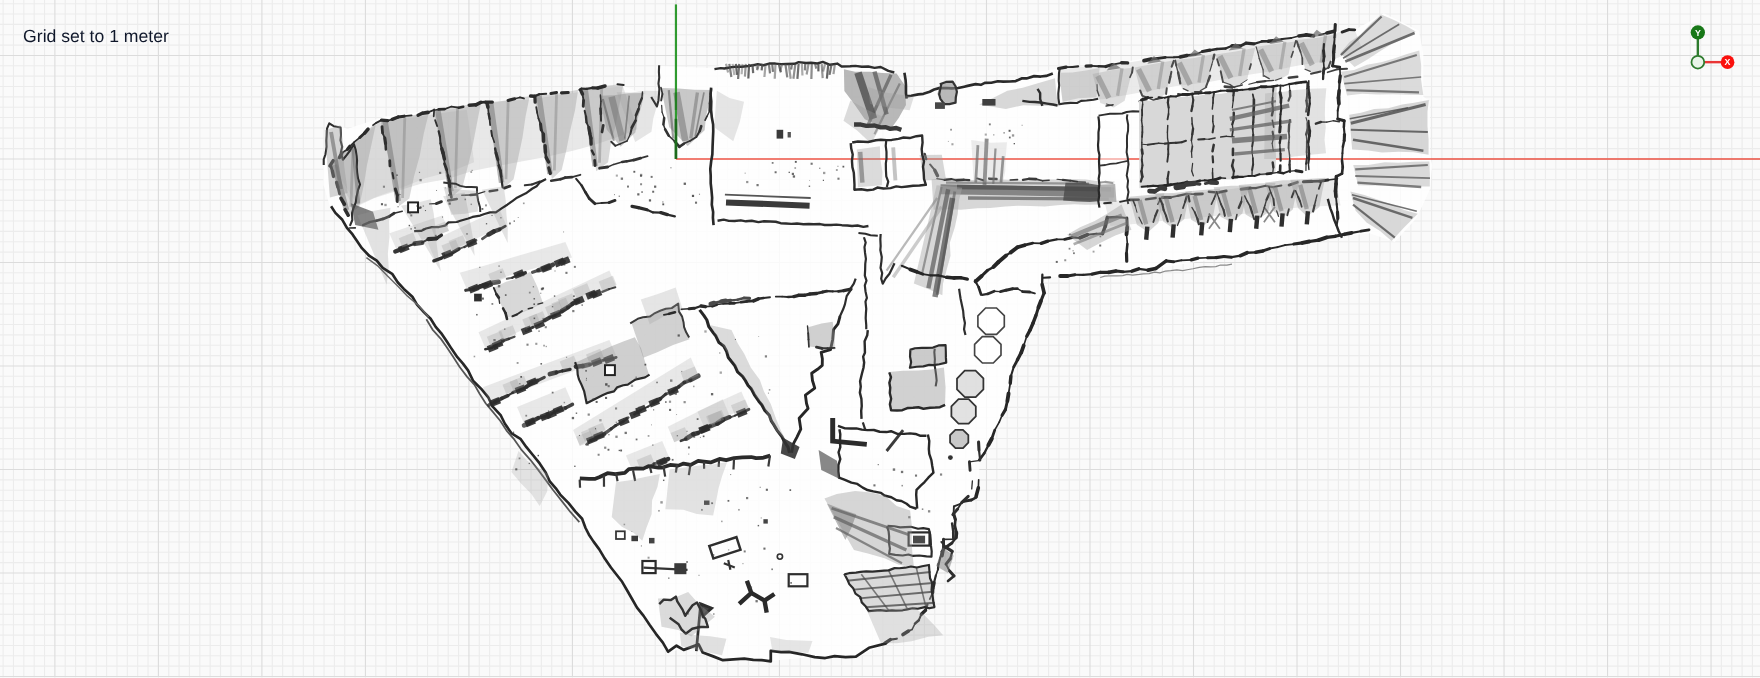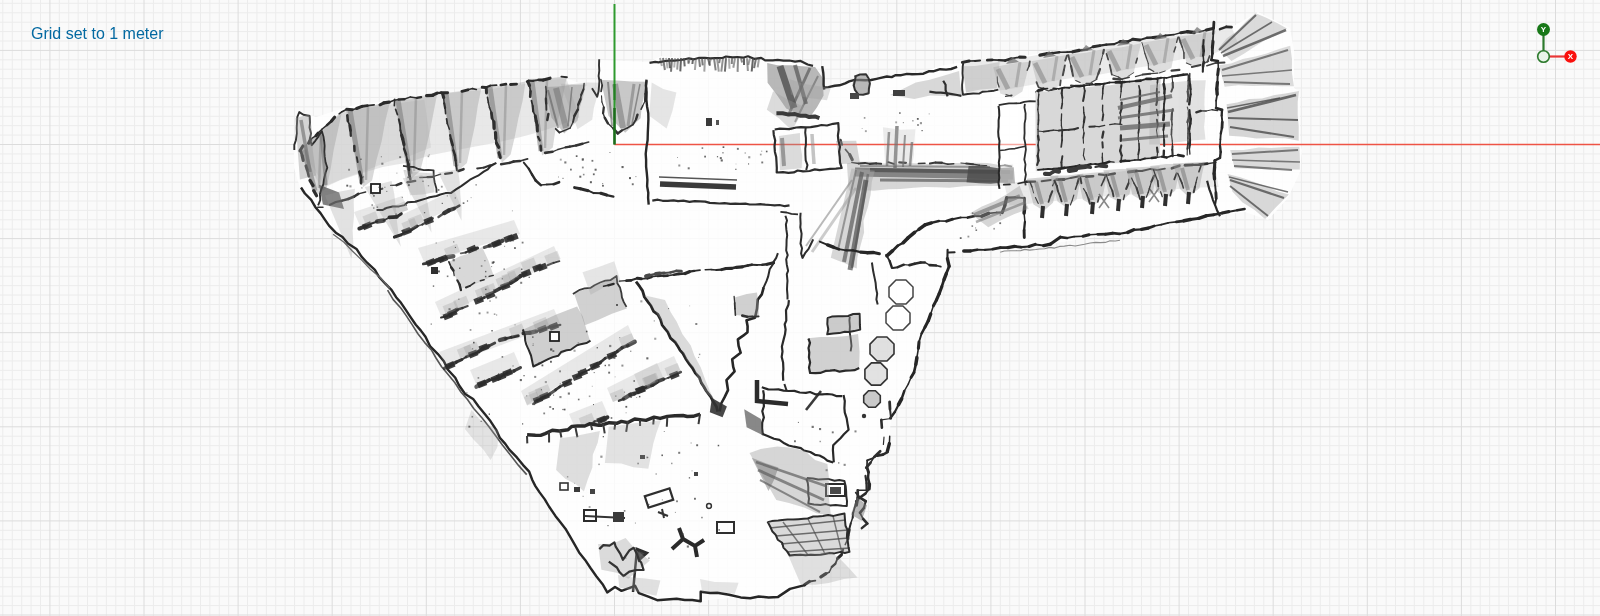--- a/index.html
+++ b/index.html
@@ -1,14 +1,14 @@
 <!DOCTYPE html>
 <html><head><meta charset="utf-8"><style>
 html,body{margin:0;padding:0;width:1600px;height:616px;overflow:hidden;background:#fafafa;}
-.label{position:absolute;left:21px;top:25px;font-family:"Liberation Sans",sans-serif;font-size:16px;color:#0369a1;margin-left:10px;}
+.label{position:absolute;left:21px;top:25px;font-family:"Liberation Sans",sans-serif;font-size:16px;color:#0f172a;}
 </style></head>
 <body>
 <svg width="1600" height="616" viewBox="0 0 1600 616">
 
 <rect width="1600" height="616" fill="#fafafa"></rect>
 
 <g>
       <line x1="2.85" y1="0" x2="2.85" y2="616" stroke="#ececec" stroke-width="1"></line>
       <line x1="12.26" y1="0" x2="12.26" y2="616" stroke="#ececec" stroke-width="1"></line>
       <line x1="21.67" y1="0" x2="21.67" y2="616" stroke="#ececec" stroke-width="1"></line>

